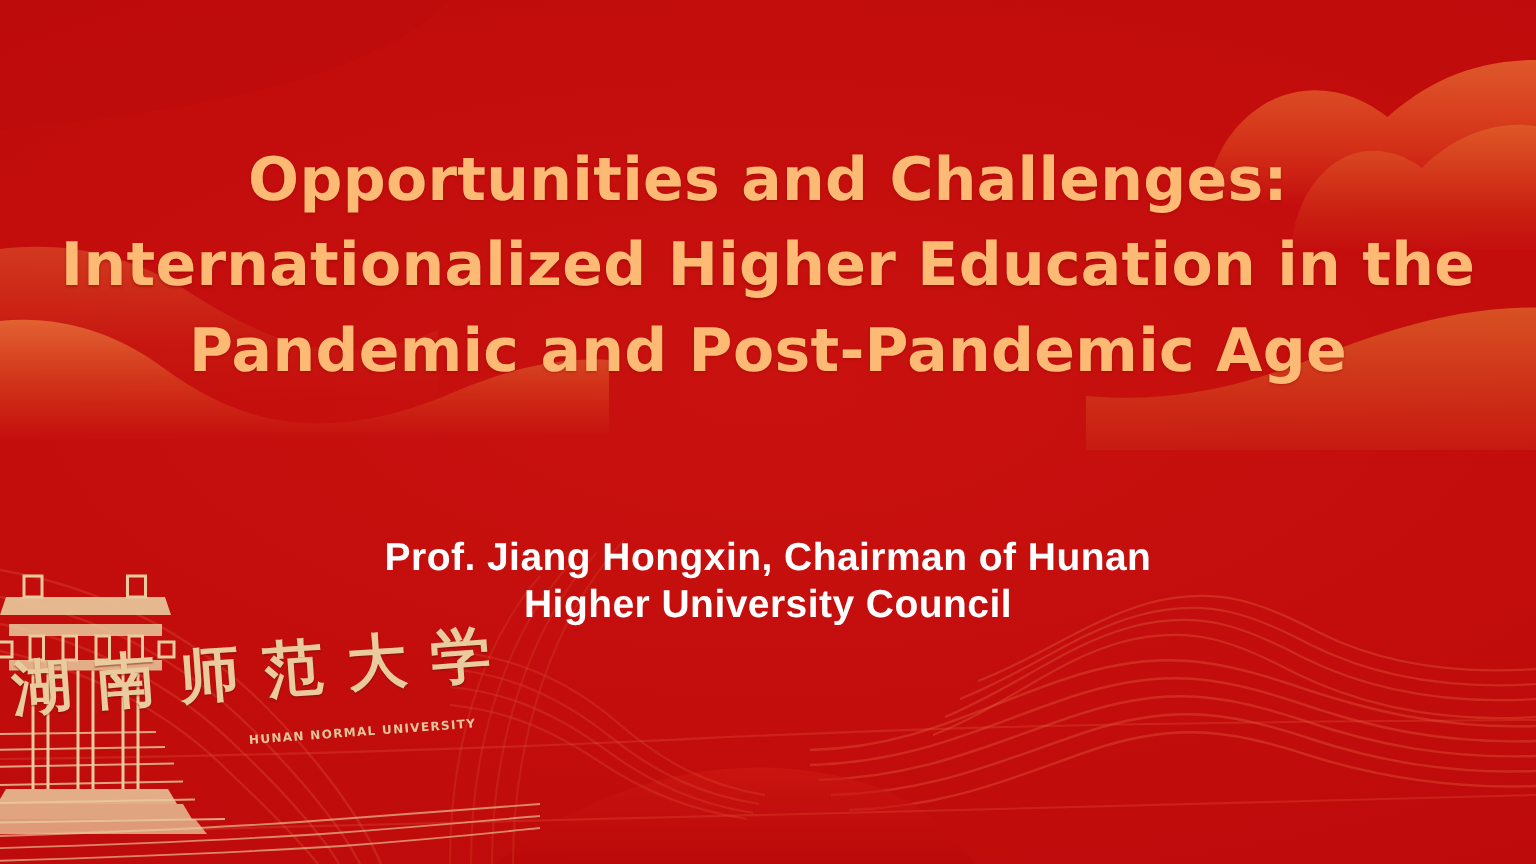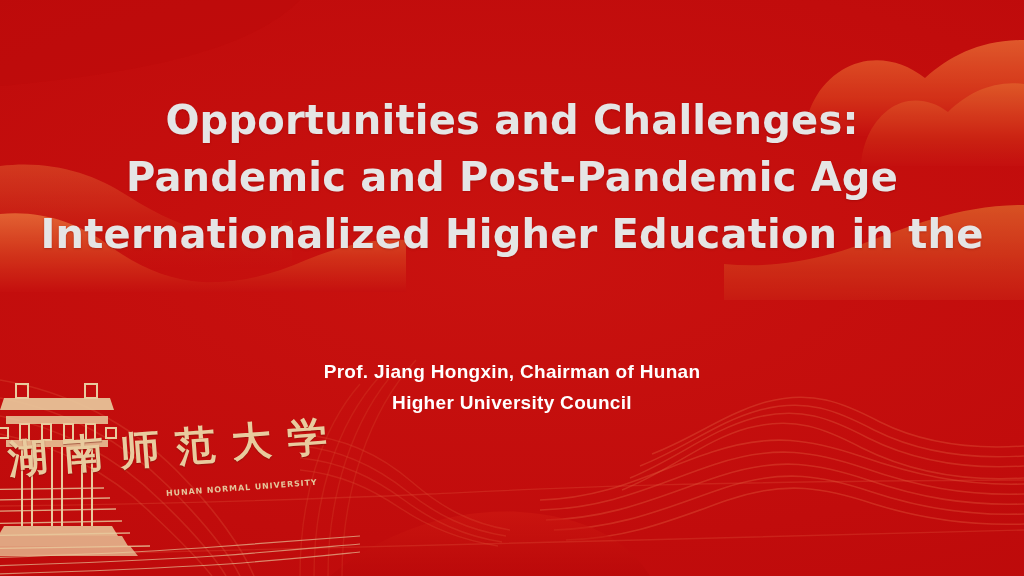--- a/index.html
+++ b/index.html
@@ -32,21 +32,21 @@
   
   .title-block {
     position: absolute;
     left: 0;
     top: 92px;
     width: 1024px;
     text-align: center;
     z-index: 6;
   }
   .title-line {
-    color: #e5e5e5;
+    color: #fdba74;
     font-family: "DejaVu Sans", sans-serif;
     font-weight: bold;
     font-size: 40px;
     line-height: 57px;
     letter-spacing: 0.2px;
     white-space: nowrap;
     text-shadow: 0 1px 2px rgba(120,0,0,0.35);
   }
 
   
@@ -55,21 +55,21 @@
     left: 0;
     top: 356px;
     width: 1024px;
     text-align: center;
     z-index: 6;
   }
   .subtitle-line {
     color: #ffffff;
     font-family: "Liberation Sans", sans-serif;
     font-weight: bold;
-    font-size: 19px;
+    font-size: 26px;
     line-height: 31px;
     letter-spacing: 0.3px;
     white-space: nowrap;
   }
 
   
   .emblem {
     position: absolute;
     left: 0;
     bottom: 0;
@@ -273,22 +273,22 @@
       </g>
     </svg>
   </div>
 
   <div class="calligraphy calli-cn">湖南师范大学</div>
 
   <div class="calligraphy calli-en">HUNAN NORMAL UNIVERSITY</div>
 
   <div class="title-block">
     <div class="title-line">Opportunities and Challenges:</div>
+    <div class="title-line">Internationalized Higher Education in the</div>
     <div class="title-line">Pandemic and Post-Pandemic Age</div>
-    <div class="title-line">Internationalized Higher Education in the</div>
   </div>
 
   <div class="subtitle-block">
     <div class="subtitle-line">Prof. Jiang Hongxin, Chairman  of  Hunan</div>
     <div class="subtitle-line">Higher University Council</div>
   </div>
 
 </div>
 
 </body></html>

